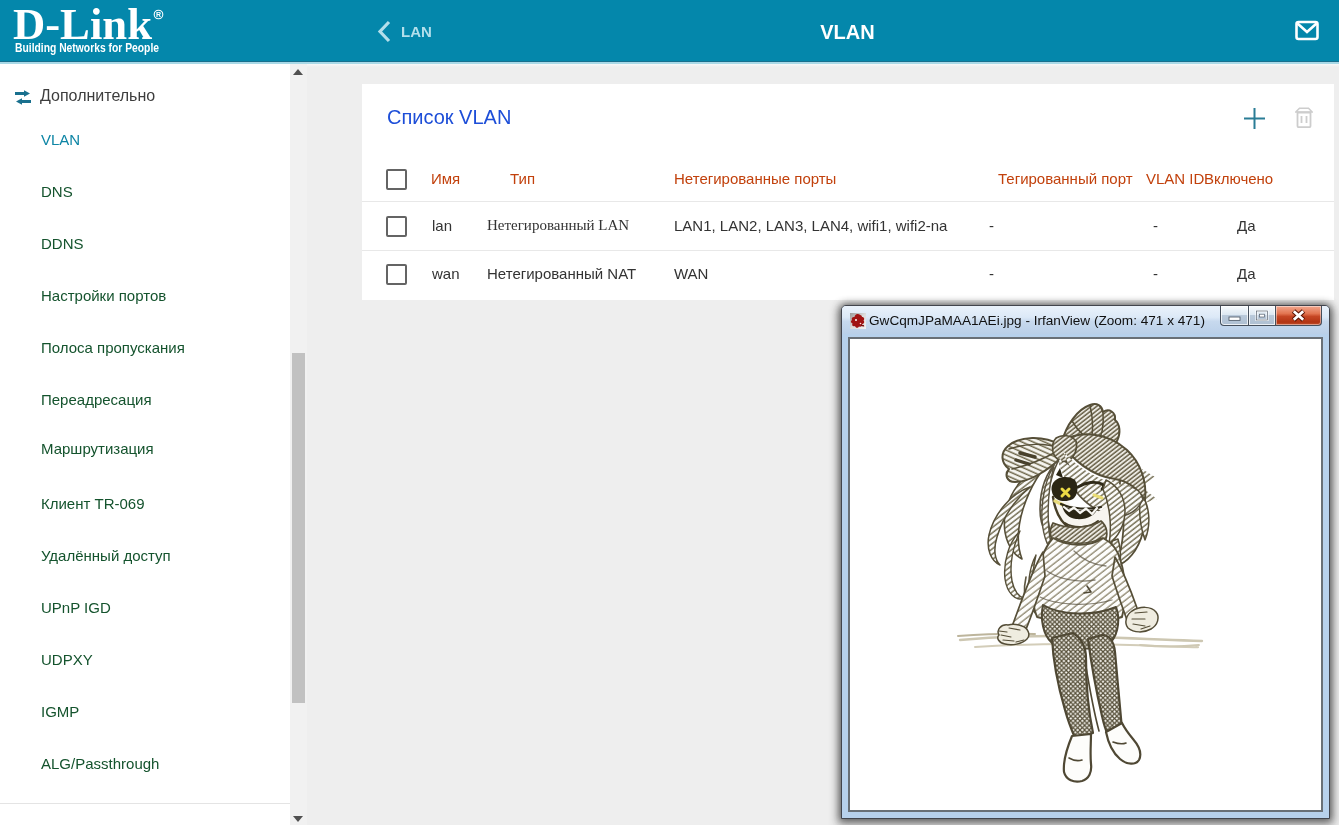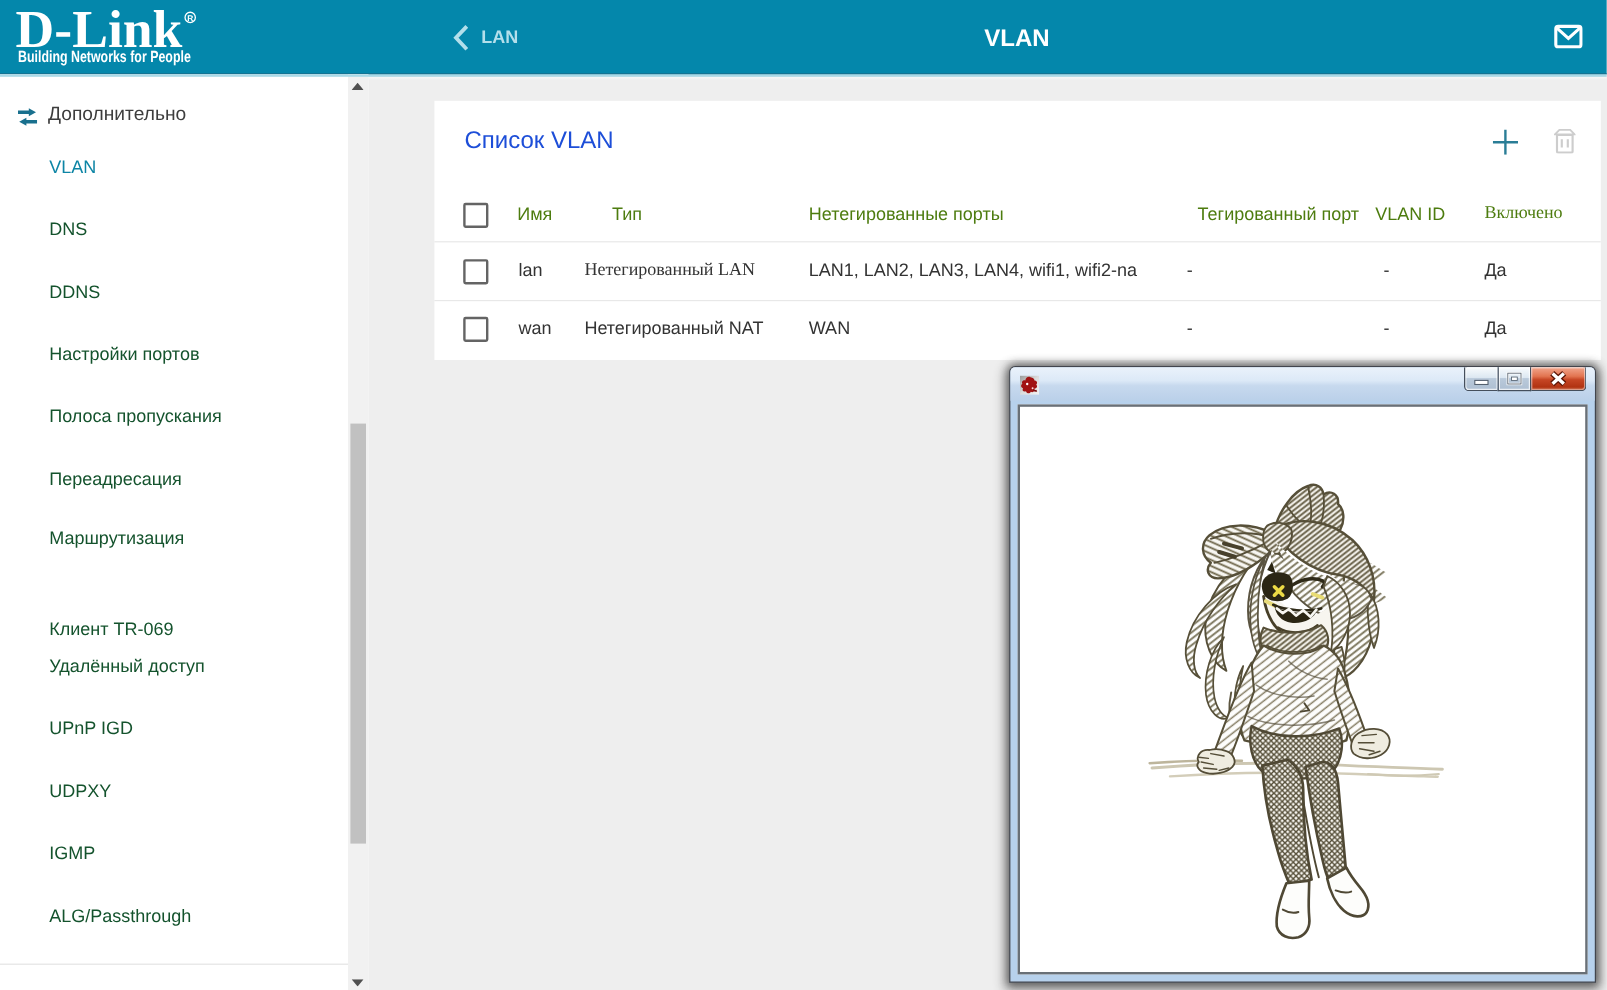--- a/index.html
+++ b/index.html
@@ -22,21 +22,21 @@
   .mi{left:41px;font-size:15px;color:#14532d;}
   .mi.act{color:#0d85a5;}
   #sideDivider{left:0;top:741px;width:290px;height:1px;background:#e4e4e4;}
   
   #sbTrack{left:290px;top:62px;width:17px;height:763px;background:#f1f1f1;}
   .sbArrow{left:293px;width:10px;height:6px;}
   #sbThumb{left:292px;top:353px;width:13px;height:350px;background:#c1c1c1;}
   
   #card{left:362px;top:84px;width:972px;height:216px;background:#fff;}
   #cardTitle{left:387px;top:106px;font-size:20px;color:#1d4ed8;}
-  .hdr{top:170px;font-size:15px;color:#4d7c0f;}
+  .hdr{top:170px;font-size:15px;color:#c2410c;}
   .cell{font-size:15px;color:#333;}
   .row1{top:217px;}
   .row2{top:265px;}
   .cb{width:17px;height:17px;border:2px solid #646464;border-radius:2px;background:#fff;left:386px;}
   .divline{left:362px;width:972px;height:1px;background:#e8e8e8;}
   
   #win{left:841px;top:305px;width:487px;height:511.5px;background:#b7d1ec;
        border:1.5px solid #42454d;border-radius:5px 5px 0 0;
        box-shadow:0 0 7px 1px rgba(50,50,50,0.6),0 3px 10px 3px rgba(40,40,40,0.45);}
   #titlebar{left:0;top:0;width:100%;height:28px;border-radius:4px 4px 0 0;
@@ -83,21 +83,21 @@
     <path d="M7 8.2 L1 11.5 L7 14.8 Z" fill="#19708e"></path>
   </svg>
   <div id="mhead" class="abs">Дополнительно</div>
   <div class="mi act abs" style="top:69px;">VLAN</div>
   <div class="mi abs" style="top:121px;">DNS</div>
   <div class="mi abs" style="top:173px;">DDNS</div>
   <div class="mi abs" style="top:225px;">Настройки портов</div>
   <div class="mi abs" style="top:277px;">Полоса пропускания</div>
   <div class="mi abs" style="top:329px;">Переадресация</div>
   <div class="mi abs" style="top:378px;text-align:right;">Маршрутизация</div>
-  <div class="mi abs" style="top:433px;margin-top:21px;">Клиент TR-069</div>
+  <div class="mi abs" style="top:433px;">Клиент TR-069</div>
   <div class="mi abs" style="top:485px;">Удалённый доступ</div>
   <div class="mi abs" style="top:537px;">UPnP IGD</div>
   <div class="mi abs" style="top:589px;">UDPXY</div>
   <div class="mi abs" style="top:641px;">IGMP</div>
   <div class="mi abs" style="top:693px;">ALG/Passthrough</div>
   <div id="sideDivider" class="abs"></div>
 </div>
 <div id="sbTrack" class="abs"></div>
 <svg class="sbArrow abs" style="top:69px;" width="10" height="6" viewBox="0 0 10 6">
     <path d="M0 6 L5 0 L10 6 Z" fill="#505050"></path>
@@ -116,21 +116,21 @@
   <path d="M2.5 6.5 h13 v13.5 a1.2 1.2 0 0 1 -1.2 1.2 h-10.6 a1.2 1.2 0 0 1 -1.2 -1.2 Z" fill="none" stroke="#cdcdcd" stroke-width="1.8"></path>
   <path d="M0.8 6 L4.5 2.2 h9 L17.2 6 Z" fill="none" stroke="#cdcdcd" stroke-width="1.6"></path>
   <path d="M6.5 10 v7 M11.5 10 v7" stroke="#cdcdcd" stroke-width="1.8"></path>
 </svg>
 <div class="cb abs" style="top:169px;"></div>
 <div class="hdr abs" style="left:431px;">Имя</div>
 <div class="hdr abs" style="left:510px;">Тип</div>
 <div class="hdr abs" style="left:674px;">Нетегированные порты</div>
 <div class="hdr abs" style="left:982px;margin-left:16px;">Тегированный порт</div>
 <div class="hdr abs" style="left:1146px;">VLAN ID</div>
-<div class="hdr abs" style="left:1237px;font-family:Liberation Serif, serif;">Включено</div>
+<div class="hdr abs" style="left:1204px;">Включено</div>
 <div class="divline abs" style="top:201px;"></div>
 <div class="cb abs row1" style="top:216px;"></div>
 <div class="cell abs row1" style="left:432px;">lan</div>
 <div class="cell abs row1" style="left:487px;font-family:Liberation Serif, serif;">Нетегированный LAN</div>
 <div class="cell abs row1" style="left:674px;">LAN1, LAN2, LAN3, LAN4, wifi1, wifi2-na</div>
 <div class="cell abs row1" style="left:989px;">-</div>
 <div class="cell abs row1" style="left:1153px;">-</div>
 <div class="cell abs row1" style="left:1237px;">Да</div>
 <div class="divline abs" style="top:250px;"></div>
 <div class="cb abs row2" style="top:264px;"></div>
@@ -150,20 +150,21 @@
           <stop offset="0.5" stop-color="#dcdcdc"></stop>
           <stop offset="1" stop-color="#f2f2f2"></stop>
     </linearGradient>
       </defs>
     <rect x="0" y="0" width="16" height="16" fill="url(#ivbg)"></rect>
     <path d="M8 1 C10 2 12 2 12 4 C14 4 15 6 13.5 7.5 C15 9 14 11 12 11 C12.5 13 11 14.5 9 13.5 C8 15.5 5.5 15 5 13 C3 14 1.5 12.5 2.5 10.5 C0.5 10 0.5 7.5 2 7 C1 5 2.5 3.5 4.5 4 C4.5 2 6.5 0.5 8 1 Z" fill="#a11313"></path>
     <circle cx="6" cy="7" r="1" fill="#ffffff"></circle>
     <circle cx="10.5" cy="10.5" r="0.8" fill="#ffdddd"></circle>
     <path d="M11 12 q2 1 3 0.5" stroke="#7c0f0f" stroke-width="1.5" fill="none"></path>
   </svg>
+  <div id="title" class="abs">GwCqmJPaMAA1AEi.jpg - IrfanView (Zoom: 471 x 471)</div>
   <div id="capBtns" class="abs">
     <div id="capMin" class="cap"><svg width="27" height="19" viewBox="0 0 27 19">
           <rect x="8" y="11" width="11" height="3.4" fill="#fff" stroke="#54606e" stroke-width="0.9"></rect>
         </svg></div>
     <div id="capMax" class="cap"><svg width="26" height="19" viewBox="0 0 26 19">
           <rect x="7.5" y="5" width="11" height="9" fill="none" stroke="#fff" stroke-width="2"></rect>
           <rect x="7.5" y="5" width="11" height="9" fill="none" stroke="#54606e" stroke-width="0.7"></rect>
           <rect x="10.6" y="8.2" width="4.8" height="2.8" fill="#fff" stroke="#54606e" stroke-width="0.7"></rect>
         </svg></div>
     <div id="capClose" class="cap"><svg width="45" height="19" viewBox="0 0 45 19">

